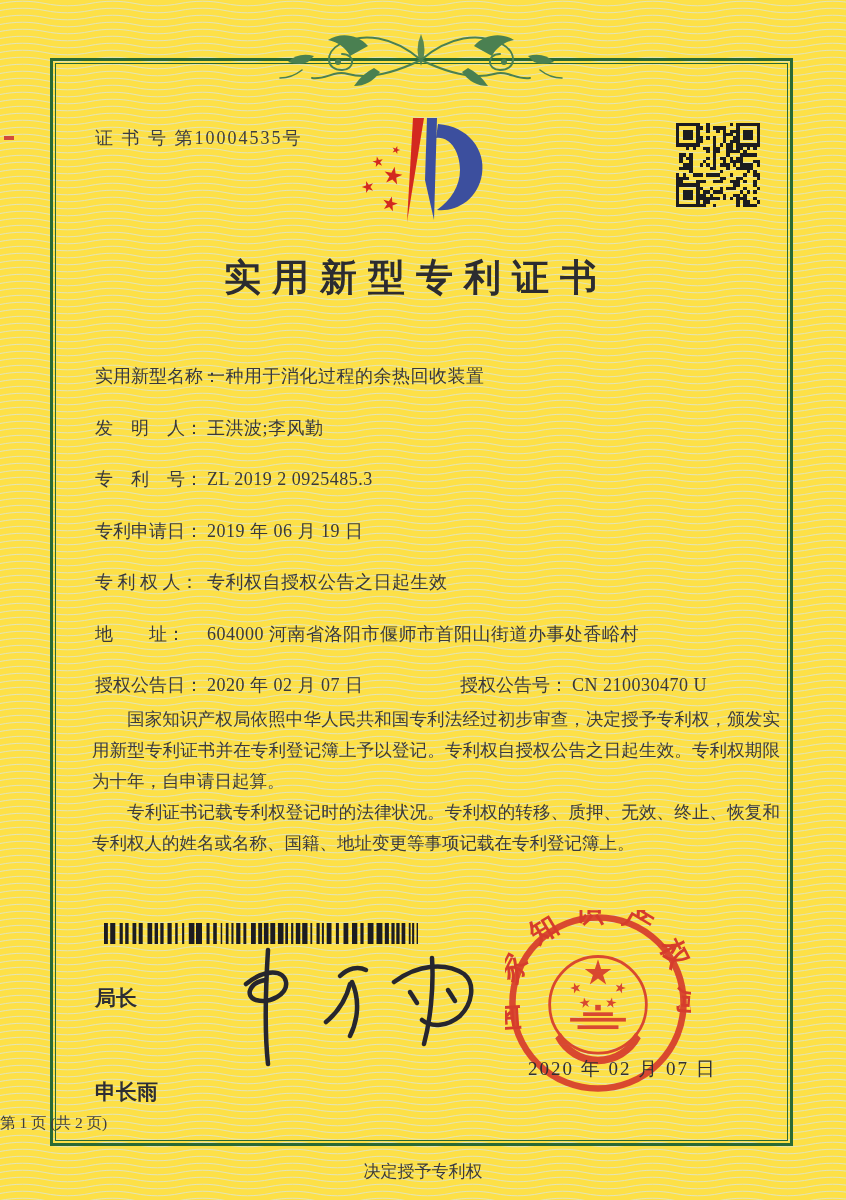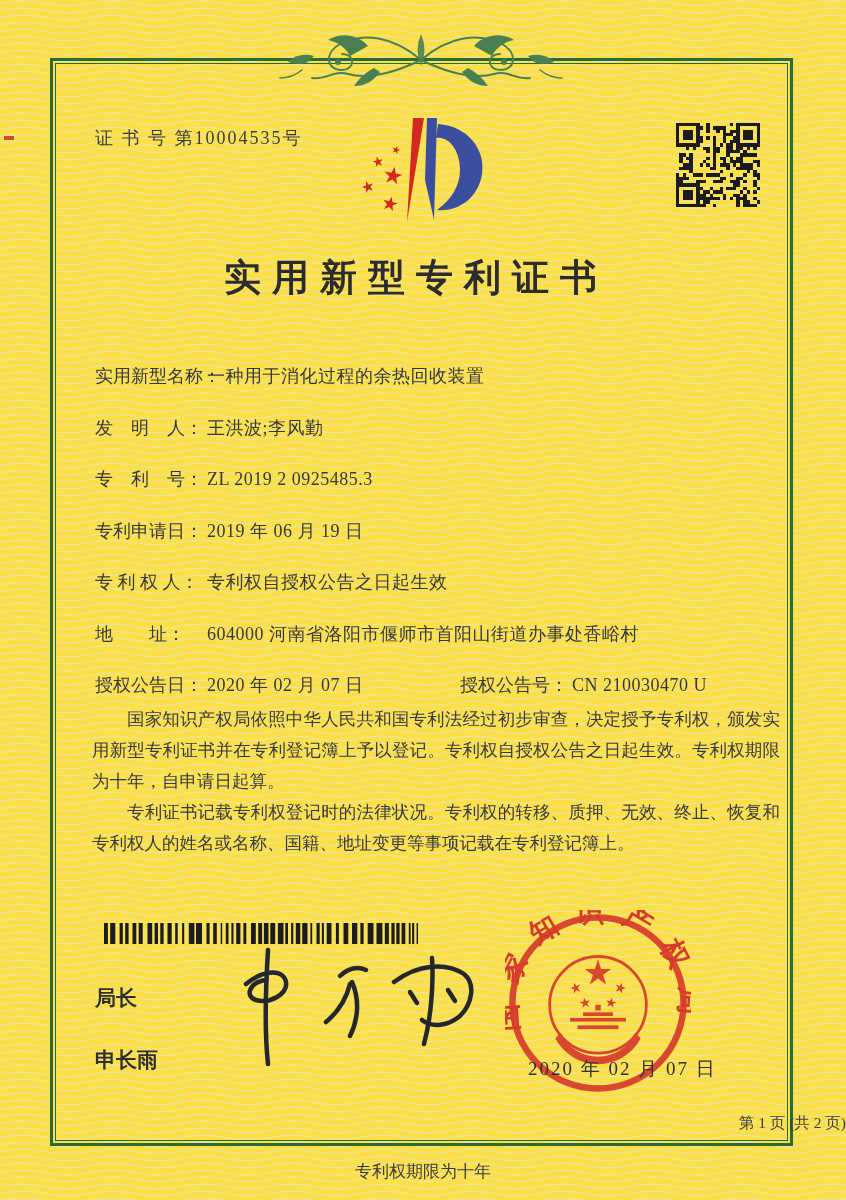--- a/index.html
+++ b/index.html
@@ -19,26 +19,26 @@
   .fields{position:absolute;left:95px;top:364px;width:690px;}
   .frow{height:51.5px;font-size:18px;white-space:nowrap;}
   .flabel{display:inline-block;width:112px;white-space:pre;}
   .fvalue{letter-spacing:.5px;}
   .pair2{display:inline-block;width:365px;}
   .body-text{position:absolute;left:92px;top:704px;width:688px;}
   .body-text p{margin:0;text-indent:2em;font-size:17.5px;line-height:31px;text-align:justify;color:#3a3a3e;}
   .barcode{position:absolute;left:104px;top:923px;width:314px;height:21px;}
   .sig-title{position:absolute;left:95px;top:984px;font-size:21px;font-weight:bold;
              font-family:"Liberation Sans","DejaVu Sans",sans-serif;color:#2e2e33;}
-  .sig-name{position:absolute;left:95px;top:1046px;font-size:21px;font-weight:bold;
+  .sig-name{position:absolute;left:95px;top:1078px;font-size:21px;font-weight:bold;
             font-family:"Liberation Sans","DejaVu Sans",sans-serif;color:#2e2e33;}
   .signature{position:absolute;left:218px;top:942px;width:270px;height:130px;}
   .seal{position:absolute;left:505px;top:910px;width:186px;height:186px;}
   .seal-date{position:absolute;left:528px;top:1056px;font-size:19px;letter-spacing:2px;color:#2f2f34;z-index:4;}
-  .pageinfo{position:absolute;left:0;top:1113px;width:846px;text-align:right;font-size:15.5px;color:#3c3c40;}
+  .pageinfo{position:absolute;left:0;top:1113px;width:846px;text-align:left;font-size:15.5px;color:#3c3c40;}
   .backnote{position:absolute;left:0;top:1160px;width:846px;text-align:center;font-size:17px;color:#3a3a3e;}
   .redtick{position:absolute;left:4px;top:136px;width:10px;height:4px;background:#d24a3a;}
 </style>
 </head>
 <body>
 
 <div class="page">
 
   <svg class="bgwave" width="846" height="1200">
     <defs>
@@ -510,14 +510,14 @@
         <rect x="78" y="124" width="44" height="4"></rect>
         <rect x="84" y="110" width="32" height="4"></rect>
         <rect x="97" y="102" width="6" height="6"></rect>
       </g>
     </svg>
     <div class="seal-date">2020 年 02 月 07 日</div>
 
     <div class="pageinfo">第 1 页 (共 2 页)</div>
   </div>
 
-  <div class="backnote">专利权期限为十年</div>
+  <div class="backnote">决定授予专利权</div>
 </div>
 
 </body></html>

